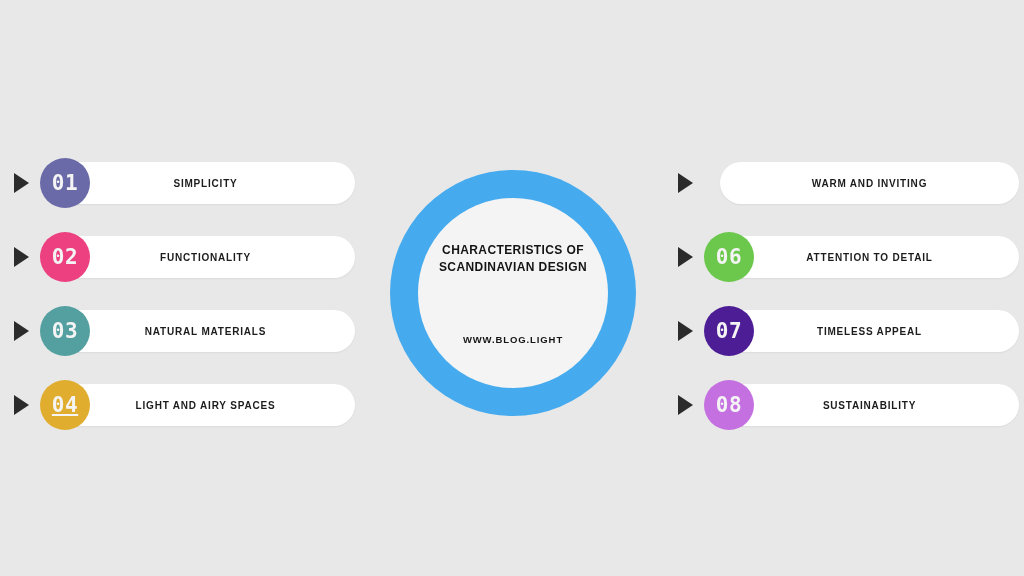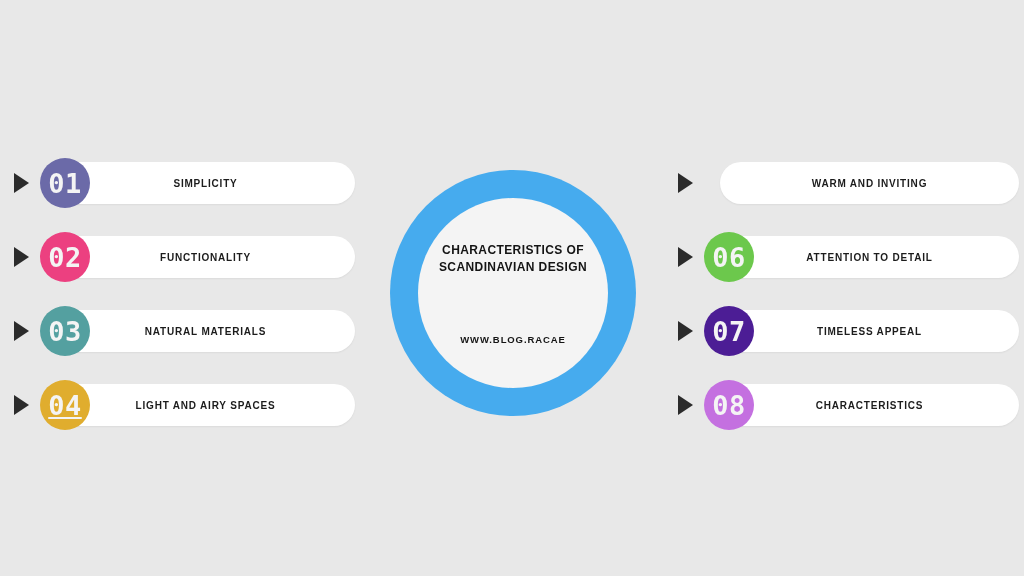--- a/index.html
+++ b/index.html
@@ -75,21 +75,21 @@
   .badge {
     position: absolute;
     left: 30px;
     top: 0;
     width: 50px;
     height: 50px;
     border-radius: 50%;
     display: flex;
     align-items: center;
     justify-content: center;
-    font-size: 27px;
+    font-size: 21px;
     font-weight: bold;
     color: #f4f4f4;
     letter-spacing: 0.5px;
     font-family: "DejaVu Sans Mono", monospace;
   }
 
   
   .donut {
     position: absolute;
     left: 390px;
@@ -185,26 +185,26 @@
     <div class="item">
       <span class="arrow-icon"></span>
       <div class="pill"></div>
       <div class="pill-label">TIMELESS APPEAL</div>
       <div class="badge" style="background: #4c1d95;">07</div>
     </div>
 
     <div class="item">
       <span class="arrow-icon"></span>
       <div class="pill"></div>
-      <div class="pill-label">CHARACTERISTICS</div>
+      <div class="pill-label">SUSTAINABILITY</div>
       <div class="badge" style="background: rgb(196, 112, 224);">08</div>
     </div>
 
   </div>
 
   <div class="donut" style="background: rgb(70, 171, 238);">
     <div class="donut-inner" style="background: rgb(244, 244, 244);">
       <div class="donut-title">CHARACTERISTICS OF SCANDINAVIAN DESIGN</div>
-      <div class="donut-url">WWW.BLOG.RACAE</div>
+      <div class="donut-url">WWW.BLOG.LIGHT</div>
     </div>
   </div>
 
 </div>
 
 </body></html>

